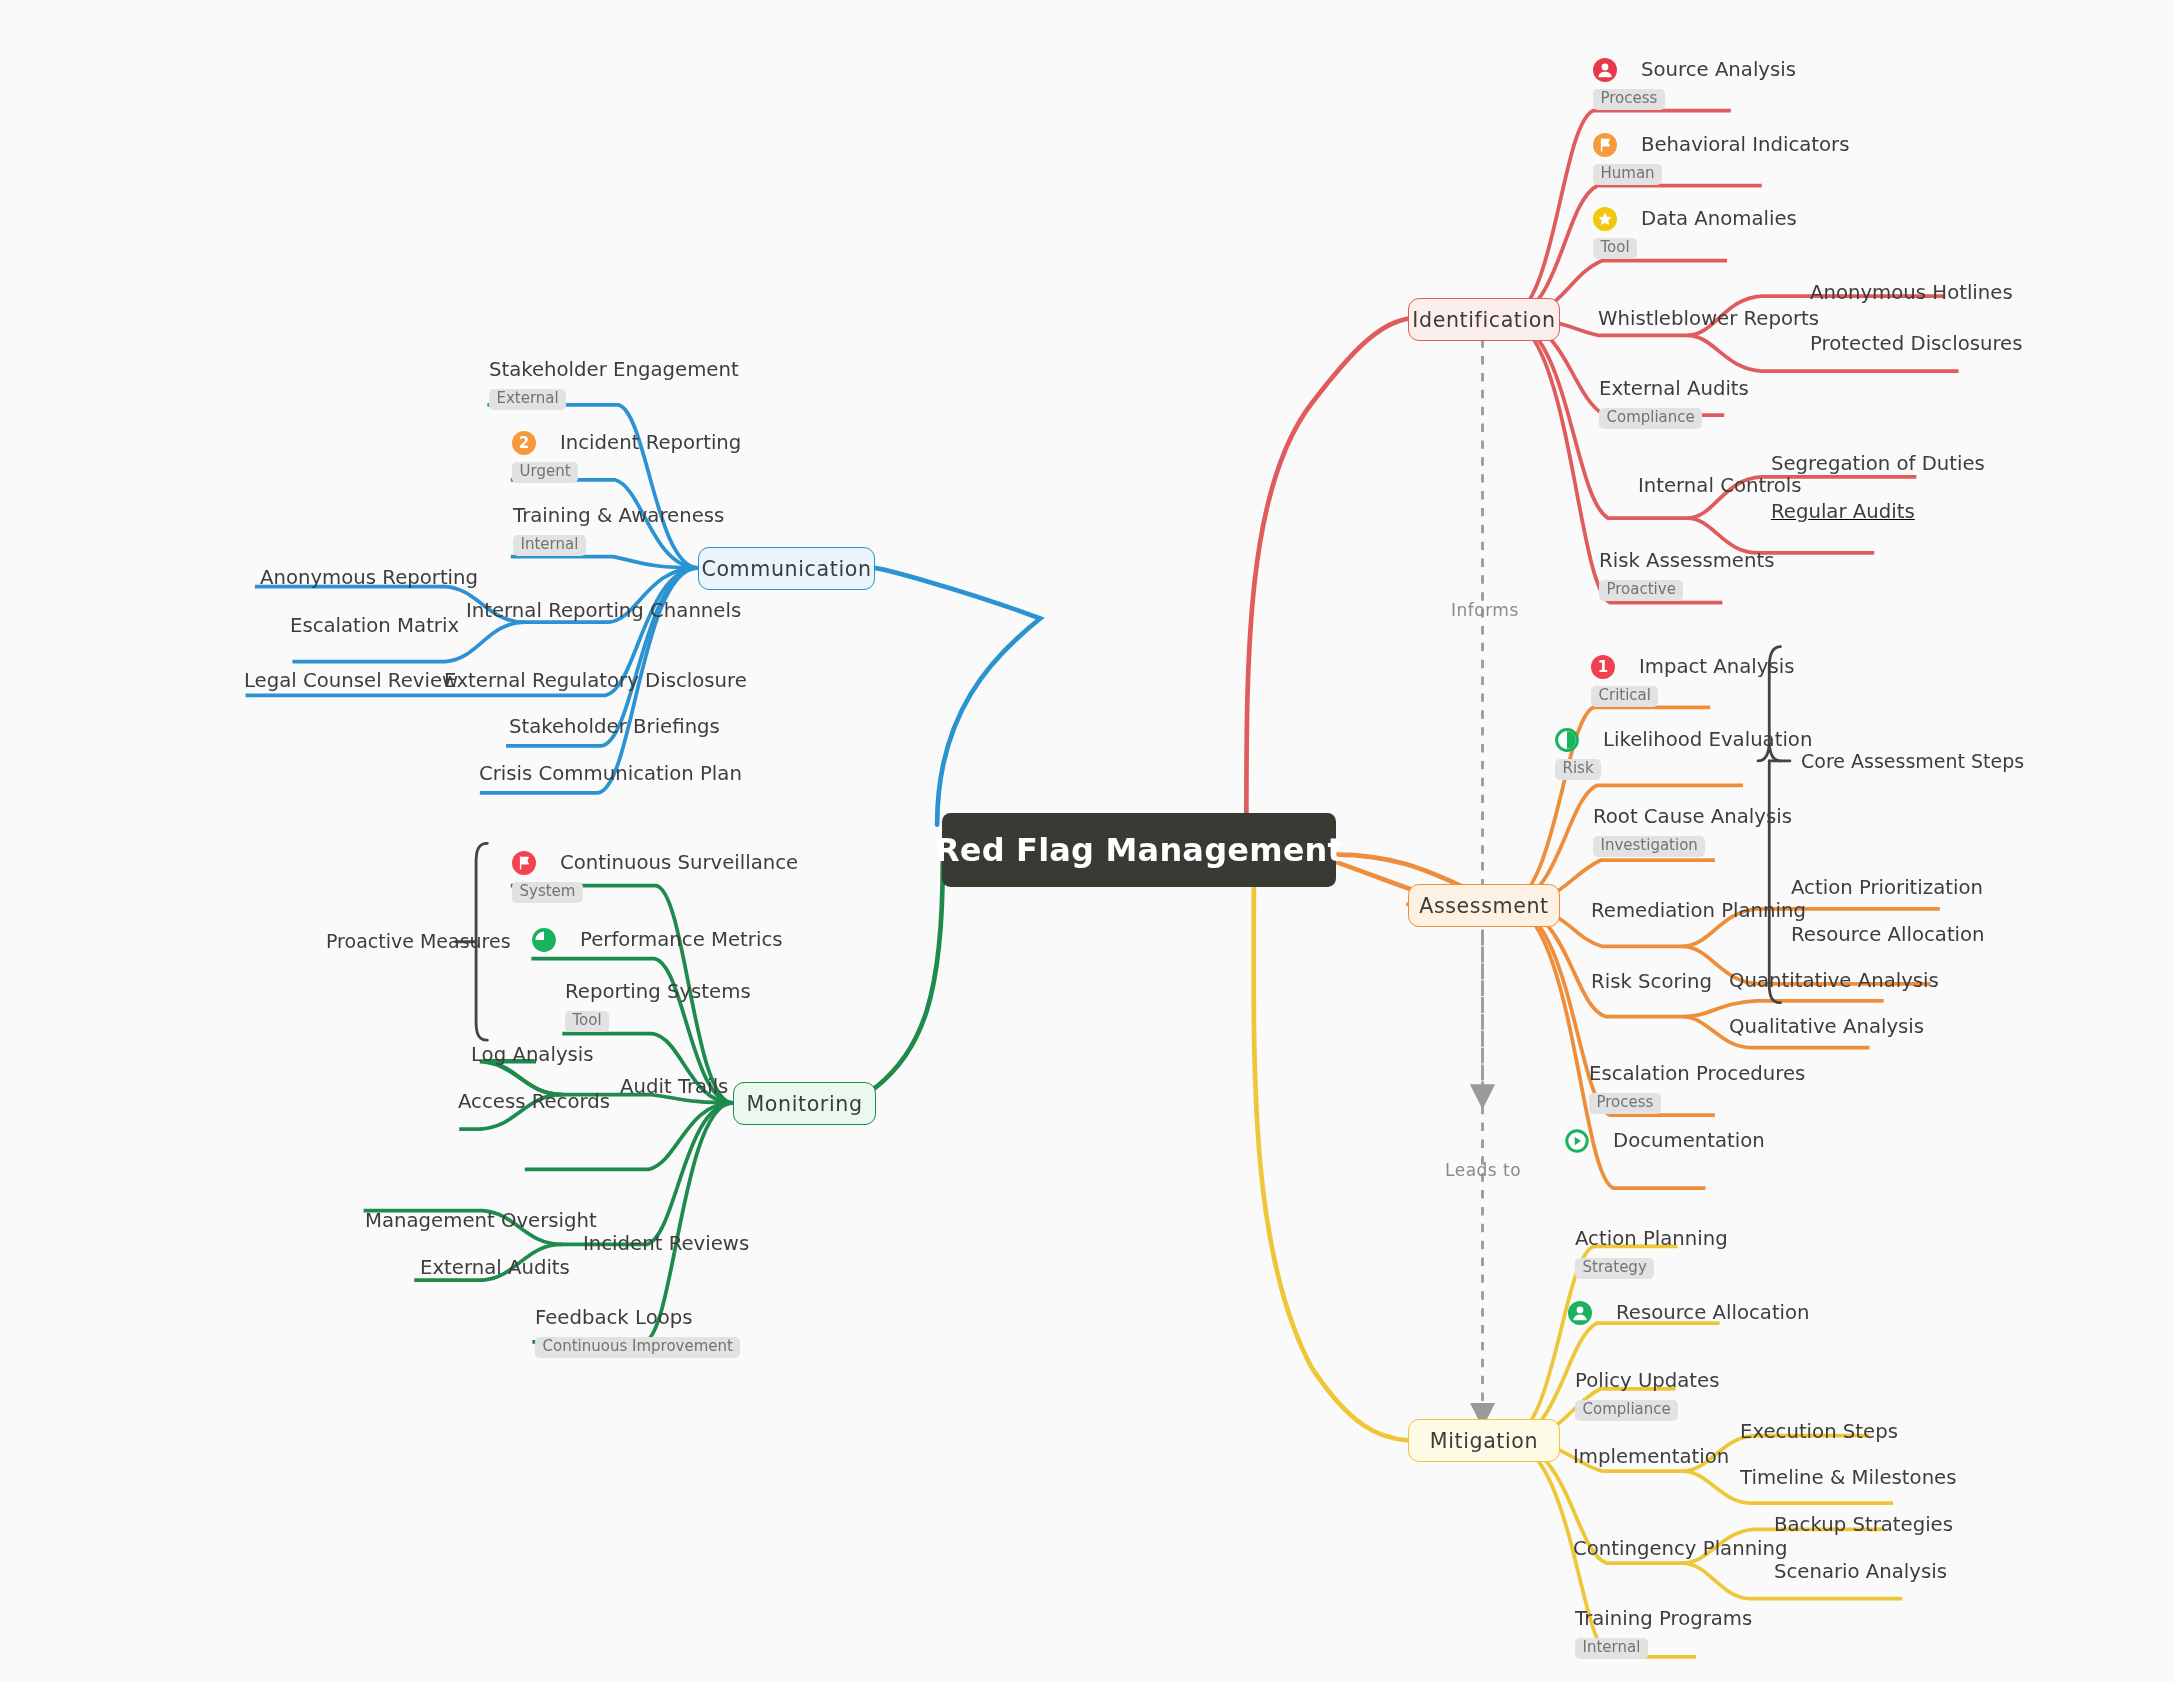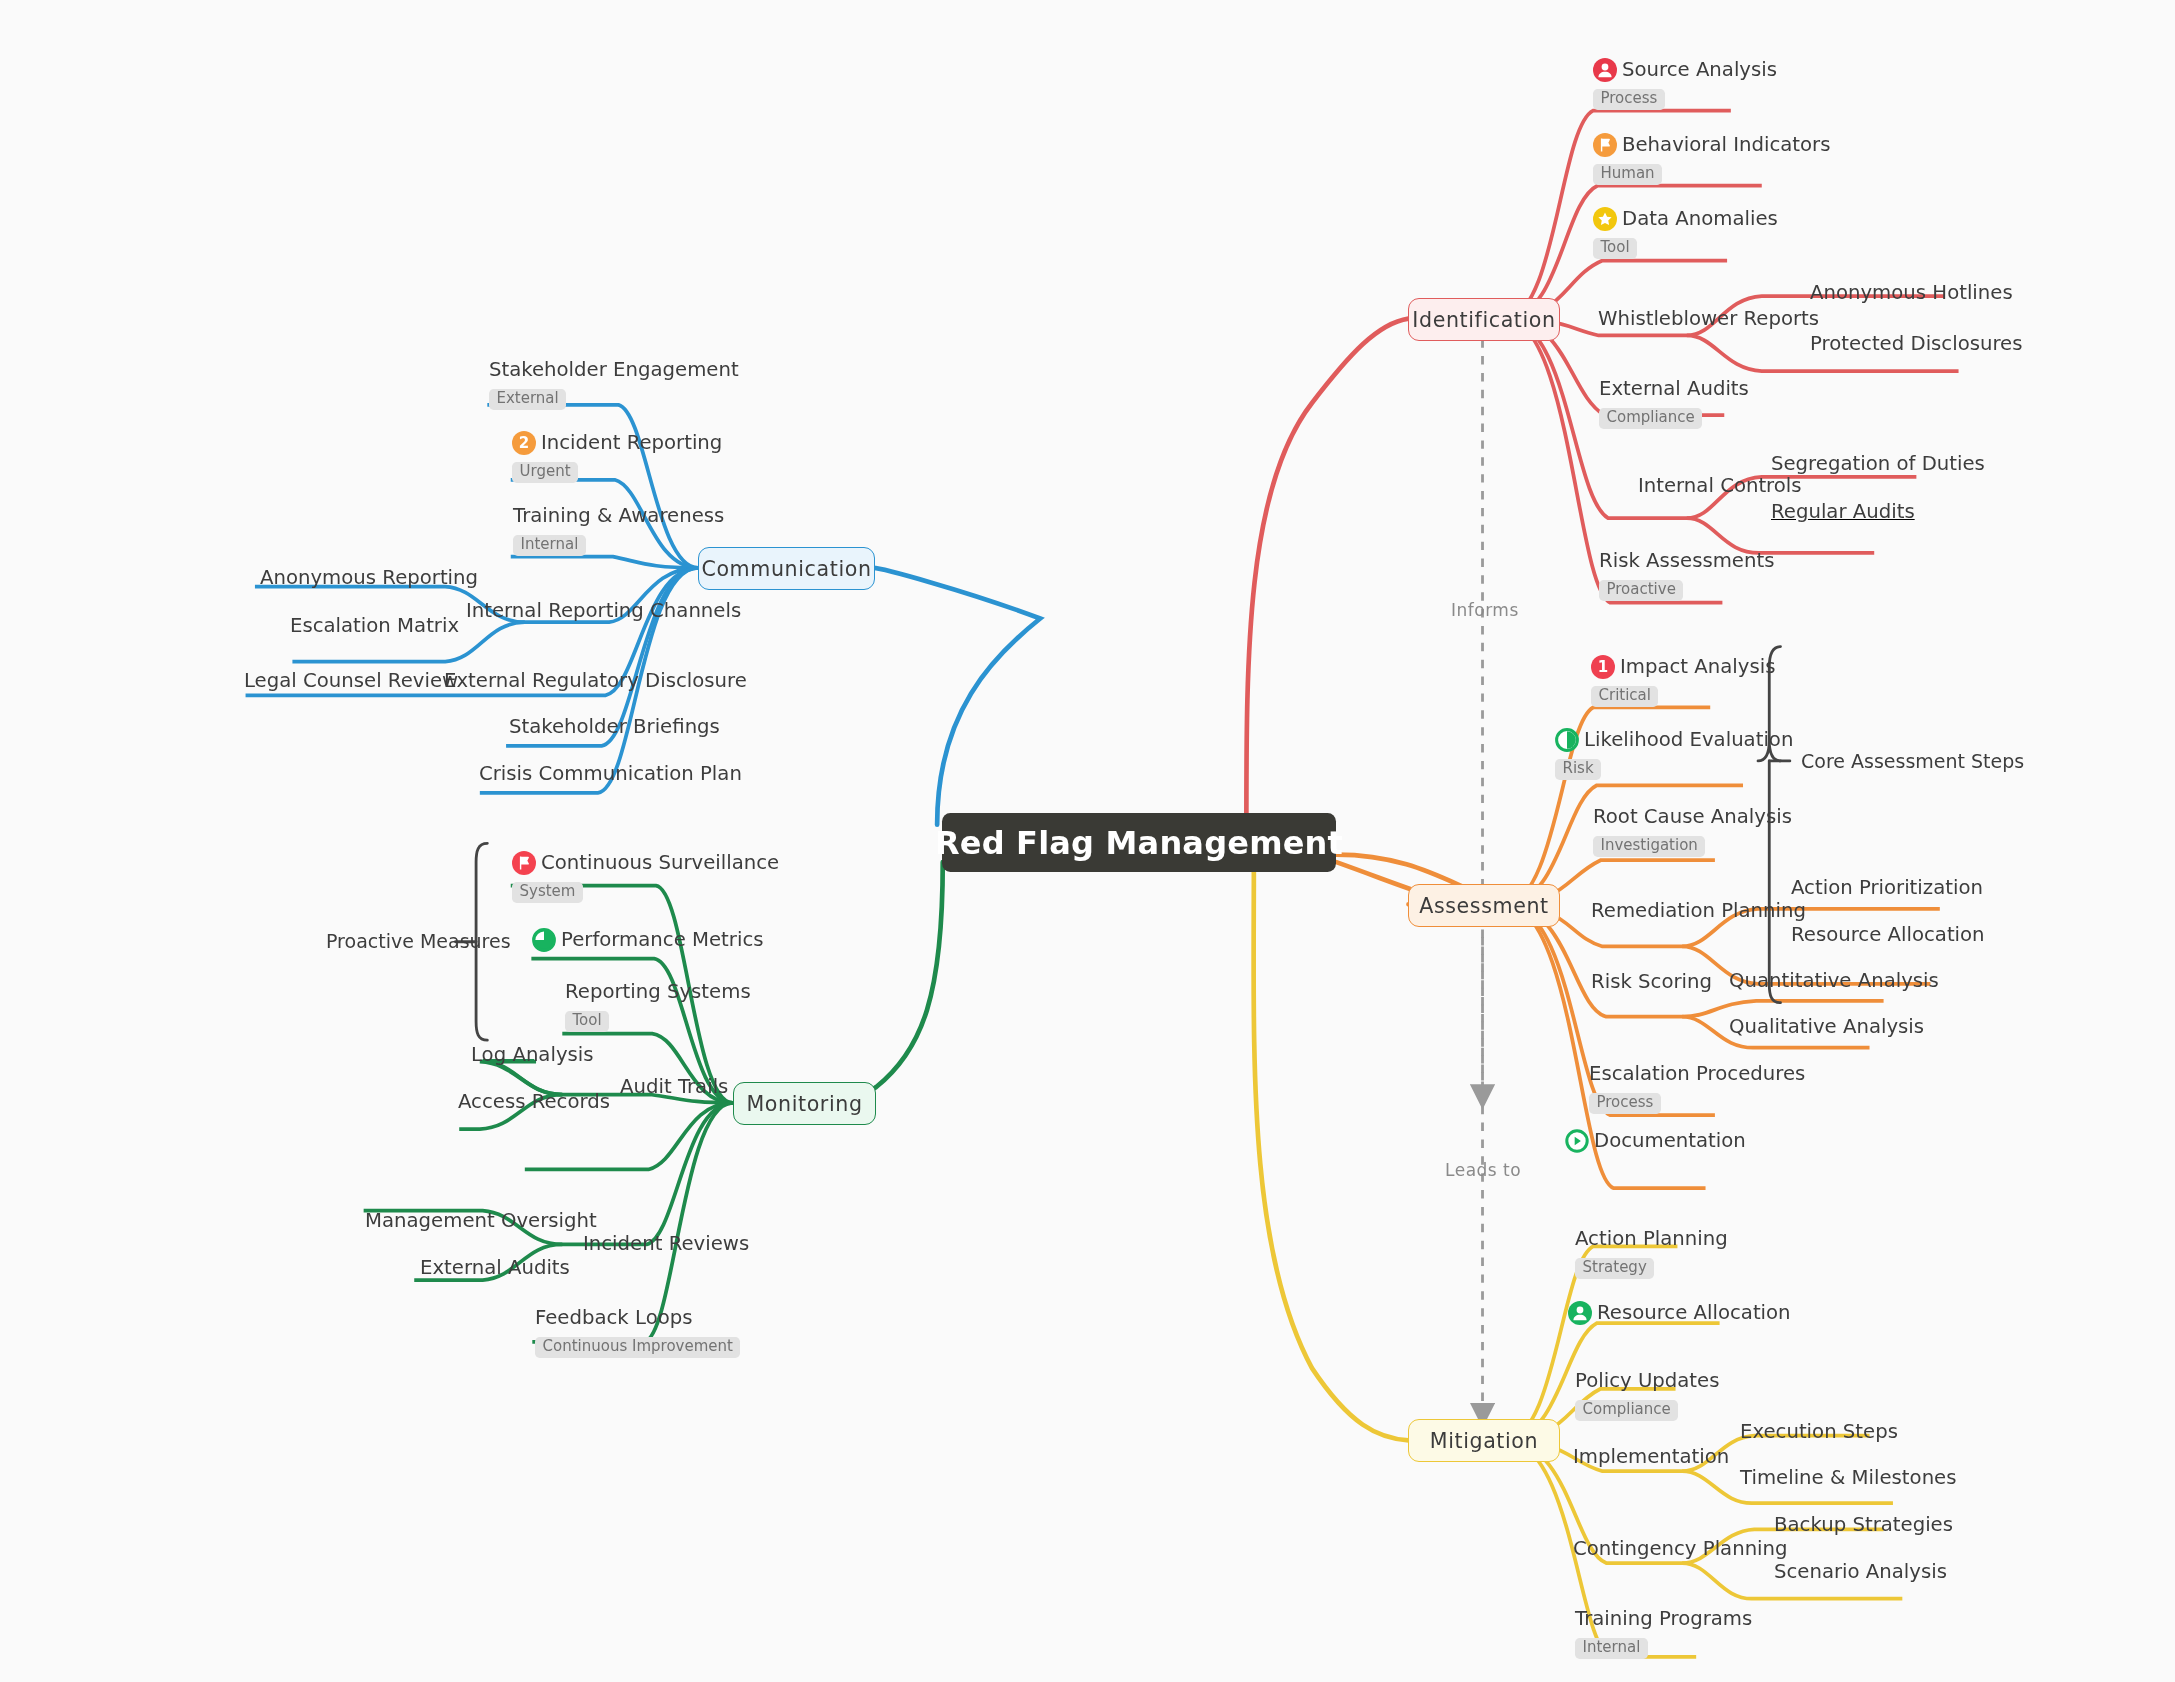--- a/index.html
+++ b/index.html
@@ -22,21 +22,21 @@
   
   .branch-node{
     position:absolute;border-radius:11px;border:1.9px solid;
     display:flex;align-items:center;justify-content:center;
     font-size:20.6px;color:#3c3c3c;white-space:nowrap;
     letter-spacing:0.6px;
   }
 
   
   .leaf{position:absolute;white-space:nowrap;}
-  .leaf .row{display:flex;align-items:center;gap:5px;height:28px;justify-content:space-between;}
+  .leaf .row{display:flex;align-items:center;gap:24px;height:28px;justify-content:space-between;}
   .leaf .txt{font-size:19.7px;color:#3d3d3d;line-height:1;}
   .tag{
     display:inline-block;margin-top:4.7px;background:#e2e2e2;color:#737373;
     font-size:15px;padding:2.8px 7.5px 3.7px;border-radius:4.7px;line-height:1;
   }
   .tagwrap{display:block;}
 
   
   .ic{width:24px;height:24px;flex:0 0 24px;display:block;}
 
@@ -136,21 +136,21 @@
     <path d="M782,1177 C730,1177 722,1320 690,1328 L600,1328
              C560,1328 552,1295 515,1292 L388,1292" stroke="#1e8a4c" stroke-width="4" fill="none"></path>
     <path d="M600,1328 C560,1328 552,1363 515,1366 L442,1366" stroke="#1e8a4c" stroke-width="4" fill="none"></path>
     <path d="M782,1177 C728,1177 720,1422 688,1432 L568,1432" stroke="#1e8a4c" stroke-width="4" fill="none"></path>
 
     <path d="M520,900 C510,900 508,908 508,920 L508,1090
              C508,1102 510,1110 520,1110" stroke="#444" stroke-width="3" fill="none" stroke-linecap="round"></path>
     <line x1="508" y1="1005" x2="486" y2="1005" stroke="#444" stroke-width="3" stroke-linecap="round"></line>
   </svg>
 
-  <div class="root-node" style="left:942px;top:813px;width:394px;height:59px;">
+  <div class="root-node" style="left:942px;top:813px;width:394px;height:74px;">
     <span>Red Flag Management</span>
   </div>
 
   <div class="branch-node" style="left:1408px;top:298px;width:150px;height:41px;border-color:#e05c5c;background:#fdeeee;">
     <span>Identification</span>
   </div>
 
   <div class="branch-node" style="left:1408px;top:884px;width:150px;height:41px;border-color:#ef8e3a;background:#fdf1e4;">
     <span>Assessment</span>
   </div>

